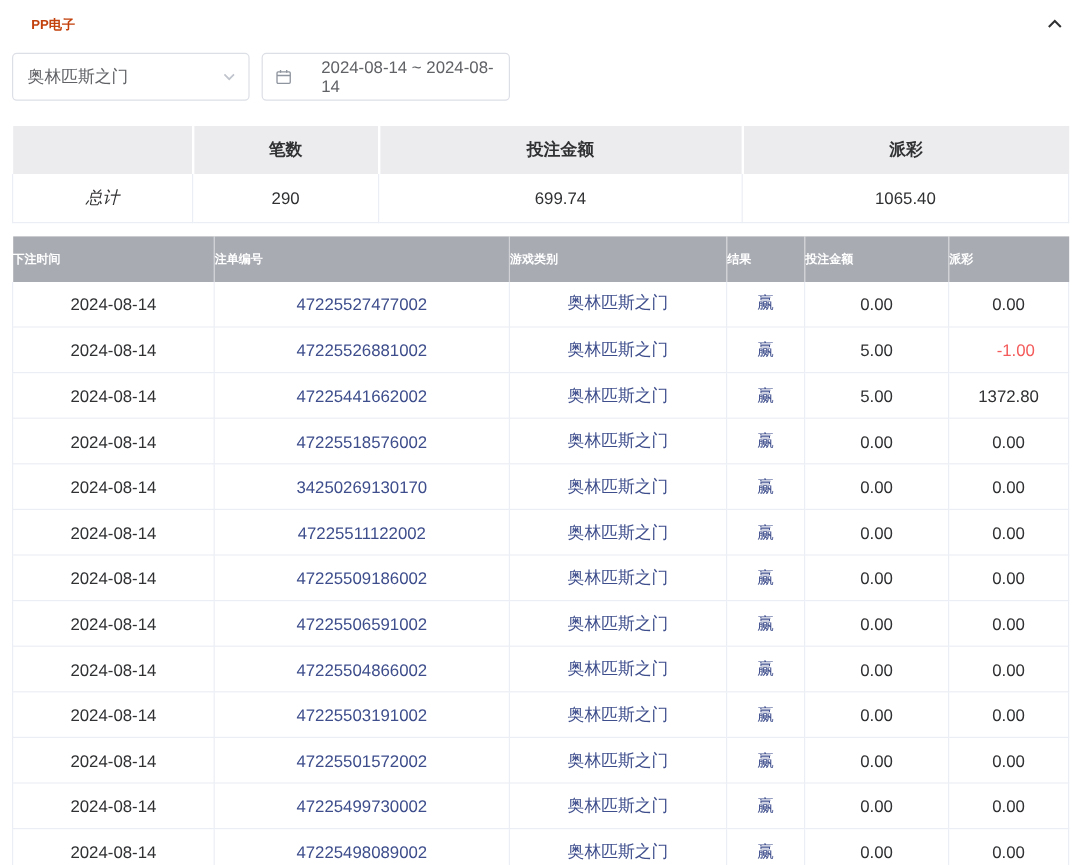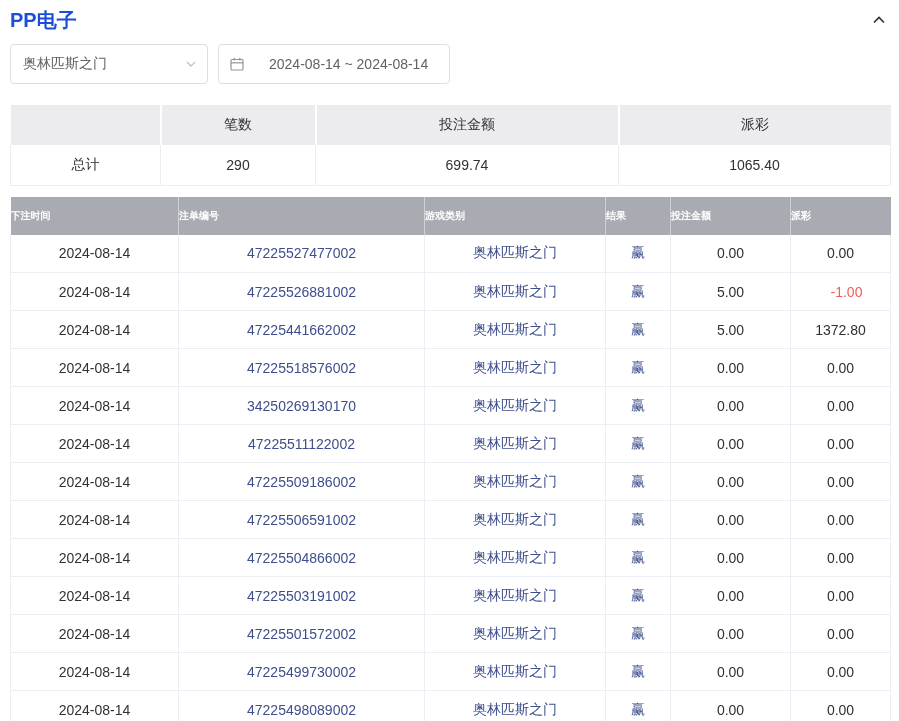--- a/index.html
+++ b/index.html
@@ -7,32 +7,32 @@
   body {
     background: #fff;
     font-family: "Liberation Sans", "DejaVu Sans", sans-serif;
     font-size: 14px;
     color: #303133;
   }
   .page { padding: 8px 10px 0; }
 
   
   .panel-header { display: flex; justify-content: space-between; align-items: center; height: 24px; }
-  .title { font-weight: bold; font-size: 20px; color: #1d4ed8; }
+  .title { font-weight: bold; font-size: 11px; color: #c2410c; margin-left: 16px; }
   .collapse { cursor: pointer; padding-right: 2px; display: flex; align-items: center; }
 
   
   .filter-bar { display: flex; align-items: center; margin-top: 12px; height: 40px; }
   .select {
     width: 198px; height: 40px; border: 1px solid var(--border); border-radius: 4px;
     display: flex; align-items: center; justify-content: space-between;
     padding: 0 10px 0 12px; color: #606266; cursor: pointer; background: #fff;
   }
   .date-input {
-    margin-left: 10px; width: 232px; height: 40px; border: 1px solid var(--border);
+    margin-left: 10px; width: 207px; height: 40px; border: 1px solid var(--border);
     border-radius: 4px; display: flex; align-items: center; gap: 24px;
     padding: 0 10px; color: #606266; cursor: pointer; background: #fff;
   }
   .btn-group { display: flex; margin-left: 8px; }
   .qbtn {
     width: 80px; height: 40px; background: #fff; border: 1px solid var(--border);
     color: var(--muted); font-size: 15px; cursor: pointer; margin-left: -1px; font-family: inherit;
   }
   .qbtn:first-child { border-radius: 4px 0 0 4px; margin-left: 0; }
   .qbtn:last-child { border-radius: 0 4px 4px 0; }
@@ -43,29 +43,29 @@
   .search-btn {
     margin-left: 11px; width: 78px; height: 40px; border: none; border-radius: 4px;
     background: var(--search-bg); color: #fff; font-size: 15px; cursor: pointer; font-family: inherit;
   }
 
   
   table { border-collapse: collapse; table-layout: fixed; width: 880px; }
 
   .summary { margin-top: 21px; }
   .summary th {
-    background: var(--summary-header-bg); height: 40px; font-weight: normal;
+    background: var(--summary-header-bg); height: 40px; font-weight: bold;
     text-align: center; border-right: 2px solid #fff; color: #303133;
   }
   .summary th:last-child { border-right: none; }
   .summary td {
     height: 40px; text-align: center;
     border-bottom: 1px solid var(--row-border); border-right: 1px solid var(--row-border);
   }
-  .summary td:first-child { border-left: 1px solid var(--row-border); }
+  .summary td:first-child { border-left: 1px solid var(--row-border); font-style: italic; }
 
   .bets { margin-top: 11px; }
   .bets thead th {
     background: var(--table-header-bg); color: #fff; height: 38px;
     font-weight: bold; font-size: 10px; text-align: left;
     border-right: 1px solid rgba(255,255,255,0.45);
   }
   .bets thead th:last-child { border-right: none; }
   .bets tbody td {
     height: 38px; text-align: center;

